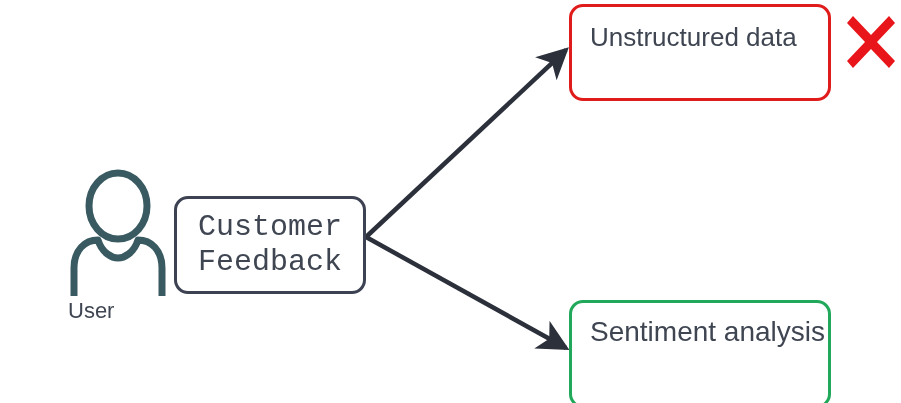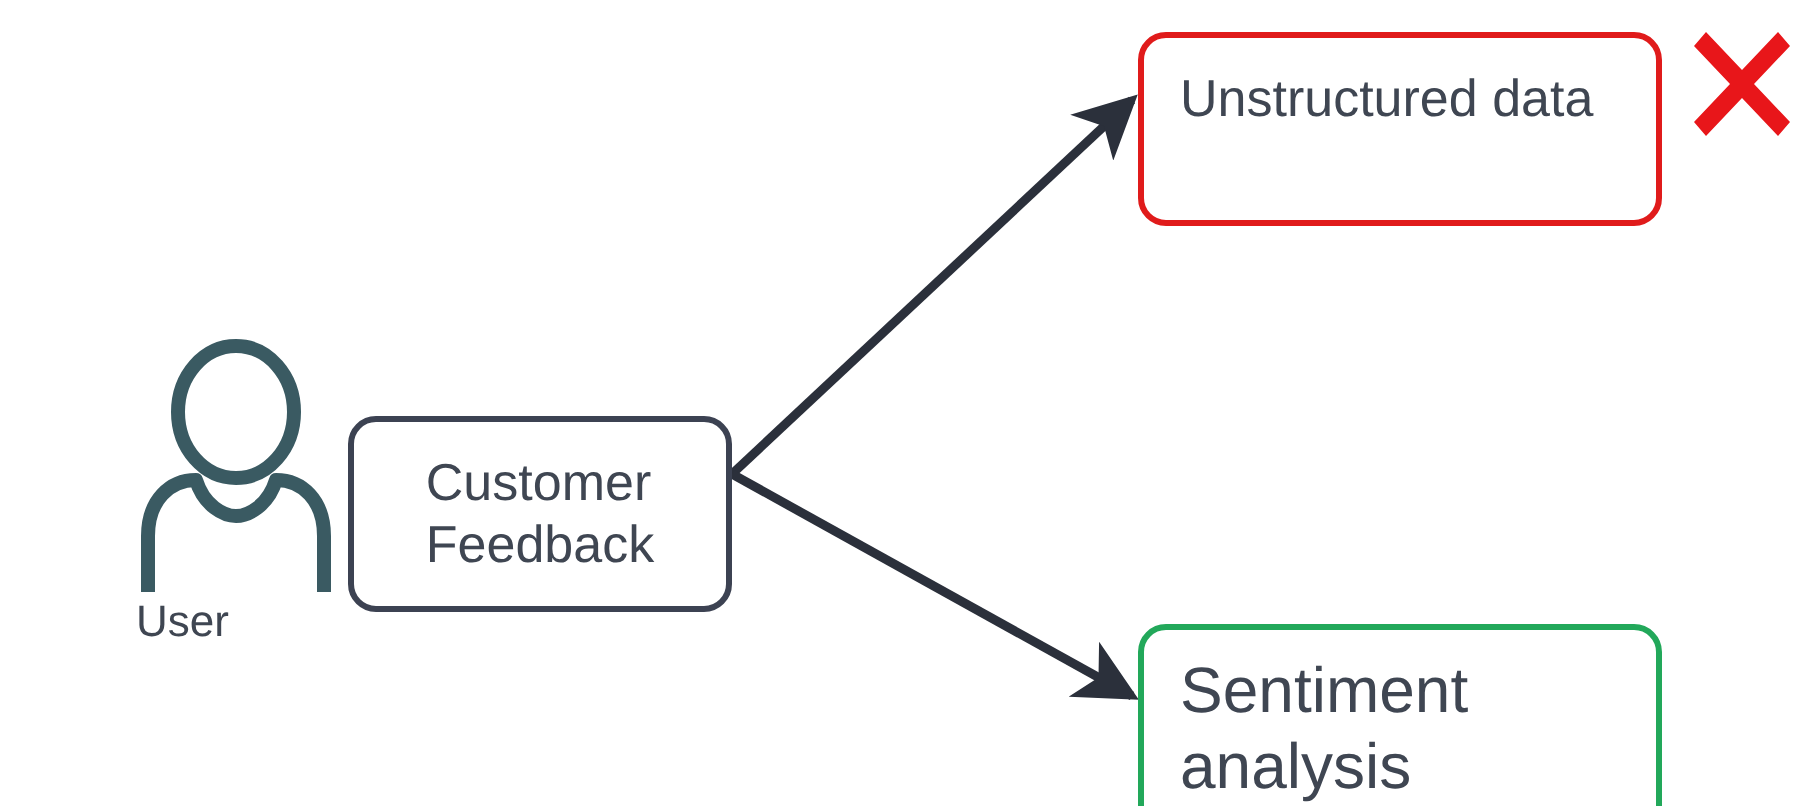--- a/index.html
+++ b/index.html
@@ -24,40 +24,40 @@
     width: 901px;
     height: 403px;
   }
   .node-box {
     position: absolute;
     box-sizing: border-box;
     background: #ffffff;
     display: flex;
     align-items: center;
     justify-content: center;
-    text-align: left;
-    margin-top: 12px;
+    text-align: right;
   }
   .node-label {
     color: #3f4652;
     line-height: 1.18;
     white-space: pre-line;
   }
 
   
   #node-customer-feedback {
     left: 174px;
     top: 196px;
     width: 192px;
     height: 98px;
     border: 3px solid #3c4252;
     border-radius: 14px;
   }
   #node-customer-feedback .node-label {
-    font-size: 26px;
+    font-size: 30px;
+    font-family: Liberation Mono, monospace;
   }
 
   
   #node-unstructured-data {
     left: 569px;
     top: 4px;
     width: 262px;
     height: 97px;
     border: 3px solid #e01b1b;
     border-radius: 14px;
@@ -74,21 +74,21 @@
     left: 569px;
     top: 300px;
     width: 262px;
     height: 108px;
     border: 3px solid #22a85a;
     border-radius: 14px;
     justify-content: flex-start;
     align-items: flex-start;
   }
   #node-sentiment-analysis .node-label {
-    font-size: 32px;
+    font-size: 28px;
     padding: 12px 0 0 18px;
   }
 
   
   #actor-user {
     position: absolute;
     left: 68px;
     top: 168px;
     width: 100px;
     height: 170px;

